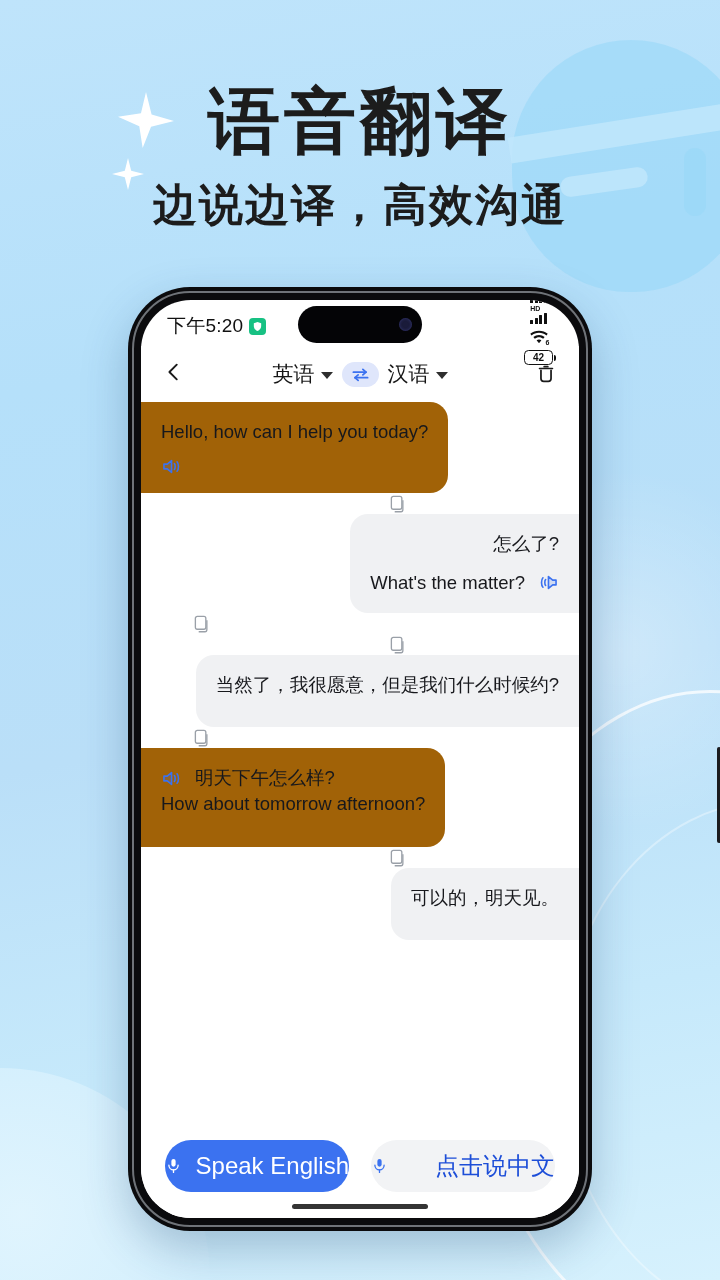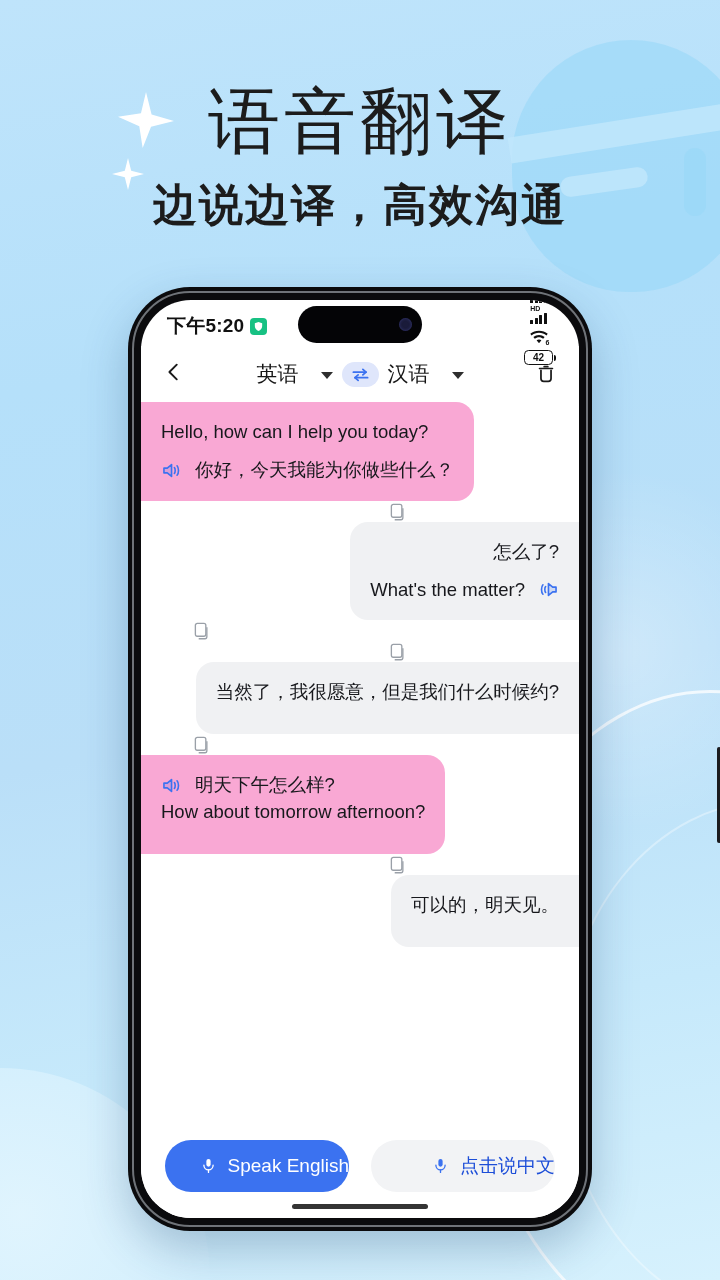--- a/index.html
+++ b/index.html
@@ -89,21 +89,21 @@
     left: 112px; top: 158px; width: 32px; height: 32px;
     clip-path: polygon(50% 0%, 60% 40%, 100% 50%, 60% 60%, 50% 100%, 40% 60%, 0% 50%, 40% 40%);
   }
 
   
   .headline-wrap {
     position: absolute; left: 0; top: 84px; width: 720px;
     text-align: center; z-index: 4;
   }
   .headline {
-    font-size: 72px; font-weight: normal; color: #1c1c1c;
+    font-size: 72px; font-weight: bold; color: #1c1c1c;
     letter-spacing: 4px; line-height: 1.05;
   }
   .subheadline {
     margin-top: 16px;
     font-size: 44px; font-weight: bold; color: #1c1c1c;
     letter-spacing: 2px;
   }
 
   
   .phone {
@@ -138,21 +138,21 @@
 
   
   .status-bar {
     position: relative;
     height: 46px;
     display: flex; align-items: center; justify-content: space-between;
     padding: 6px 26px 0 26px;
     flex: none;
   }
   .status-left { display: flex; align-items: center; gap: 6px; }
-  .status-time { font-size: 19px; font-weight: 700; color: #111; letter-spacing: .2px; }
+  .status-time { font-size: 19px; font-weight: 400; color: #111; letter-spacing: .2px; }
   .shield-badge {
     width: 17px; height: 17px; border-radius: 4px; background: #17c183;
     display: flex; align-items: center; justify-content: center;
   }
   .shield-badge svg { width: 11px; height: 11px; }
   .dynamic-island {
     position: absolute;
     left: 50%; transform: translateX(-50%);
     top: 6px;
     width: 124px; height: 37px;
@@ -195,21 +195,21 @@
     height: 56px; flex: none;
     display: flex; align-items: center;
     padding: 0 22px;
     background: #fff;
   }
   .hdr-back { width: 30px; font-size: 25px; color: #1a1a1a; line-height: 1; cursor: pointer; }
   .hdr-center {
     flex: 1; display: flex; align-items: center; justify-content: center; gap: 9px;
   }
   .lang-pick {
-    display: flex; align-items: center; gap: 22px;
+    display: flex; align-items: center; gap: 6px;
     font-size: 21px; color: #161616; cursor: pointer;
   }
   .caret {
     width: 0; height: 0; border-left: 6px solid transparent; border-right: 6px solid transparent;
     border-top: 7px solid #2e2e2e; margin-top: 3px;
   }
   .swap-pill {
     width: 37px; height: 25px; border-radius: 13px; background: #dfe6fb;
     display: flex; align-items: center; justify-content: center;
     cursor: pointer;
@@ -231,21 +231,21 @@
   .msg-row.right { align-items: flex-end; }
 
   .bubble {
     max-width: 408px;
     padding: 17px 20px 17px 20px;
     font-size: 18.5px;
     line-height: 1.42;
     color: #17181c;
   }
   .bubble.left {
-    background: #f9a8d4;
+    background: #a16207;
     border-radius: 0 18px 18px 0;
     margin-left: 0;
   }
   .bubble.right {
     background: #f0f1f3;
     border-radius: 18px 0 0 18px;
     margin-right: 0;
     text-align: right;
     margin-left: 29px;
   }
@@ -271,22 +271,22 @@
   .bottom-bar {
     flex: none;
     padding: 10px 24px 26px 24px;
     display: flex; gap: 22px;
     background: #ffffff;
   }
   .mic-btn {
     flex: 1;
     height: 52px;
     border-radius: 26px;
-    display: flex; align-items: center; justify-content: flex-end; gap: 11px;
-    font-size: 19px;
+    display: flex; align-items: center; justify-content: space-between; gap: 11px;
+    font-size: 24px;
     cursor: pointer;
     border: none;
   }
   .mic-btn.primary { background: #3b72f0; color: #ffffff; }
   .mic-btn.secondary { background: #f2f3f5; color: #1d4ed8; }
   .mic-btn svg { width: 17px; height: 22px; }
   .home-indicator {
     position: absolute; bottom: 9px; left: 50%; transform: translateX(-50%);
     width: 136px; height: 5px; border-radius: 3px; background: #111;
     opacity: .85;
@@ -402,21 +402,20 @@
             <div class="bubble left">
               <div class="bub-line orig">Hello, how can I help you today?</div>
               <div class="bub-line trans">
                 <span class="spk">
                   <svg viewBox="0 0 24 20" fill="none" stroke="#3b72f0" stroke-width="1.7" stroke-linecap="round" stroke-linejoin="round">
                     <path d="M3 7.5h3.5L11 3.8v12.4L6.5 12.5H3z" fill="#3b72f0" fill-opacity=".18"></path>
                     <path d="M14 7c1.1 1.1 1.1 4.9 0 6"></path>
                     <path d="M16.8 5c2 2 2 8 0 10"></path>
                   </svg>
                 </span>
-                <span class="bub-text">你好，今天我能为你做些什么？</span>
               </div>
             </div>
             <div class="copy-wrap" style="align-self: flex-start; margin-left: 248px;"><span class="copy-ic"><svg viewBox="0 0 20 20" fill="none" stroke="#9aa0a8" stroke-width="1.4">
                   <rect x="2.5" y="1.5" width="11" height="13.5" rx="2"></rect>
                   <path d="M6 17.6h6.6a2 2 0 0 0 2-2V5.5"></path>
                 </svg></span></div>
           </div>
           <div class="msg-row right">
             <div class="bubble right">
               <div class="bub-line orig">怎么了?</div>

